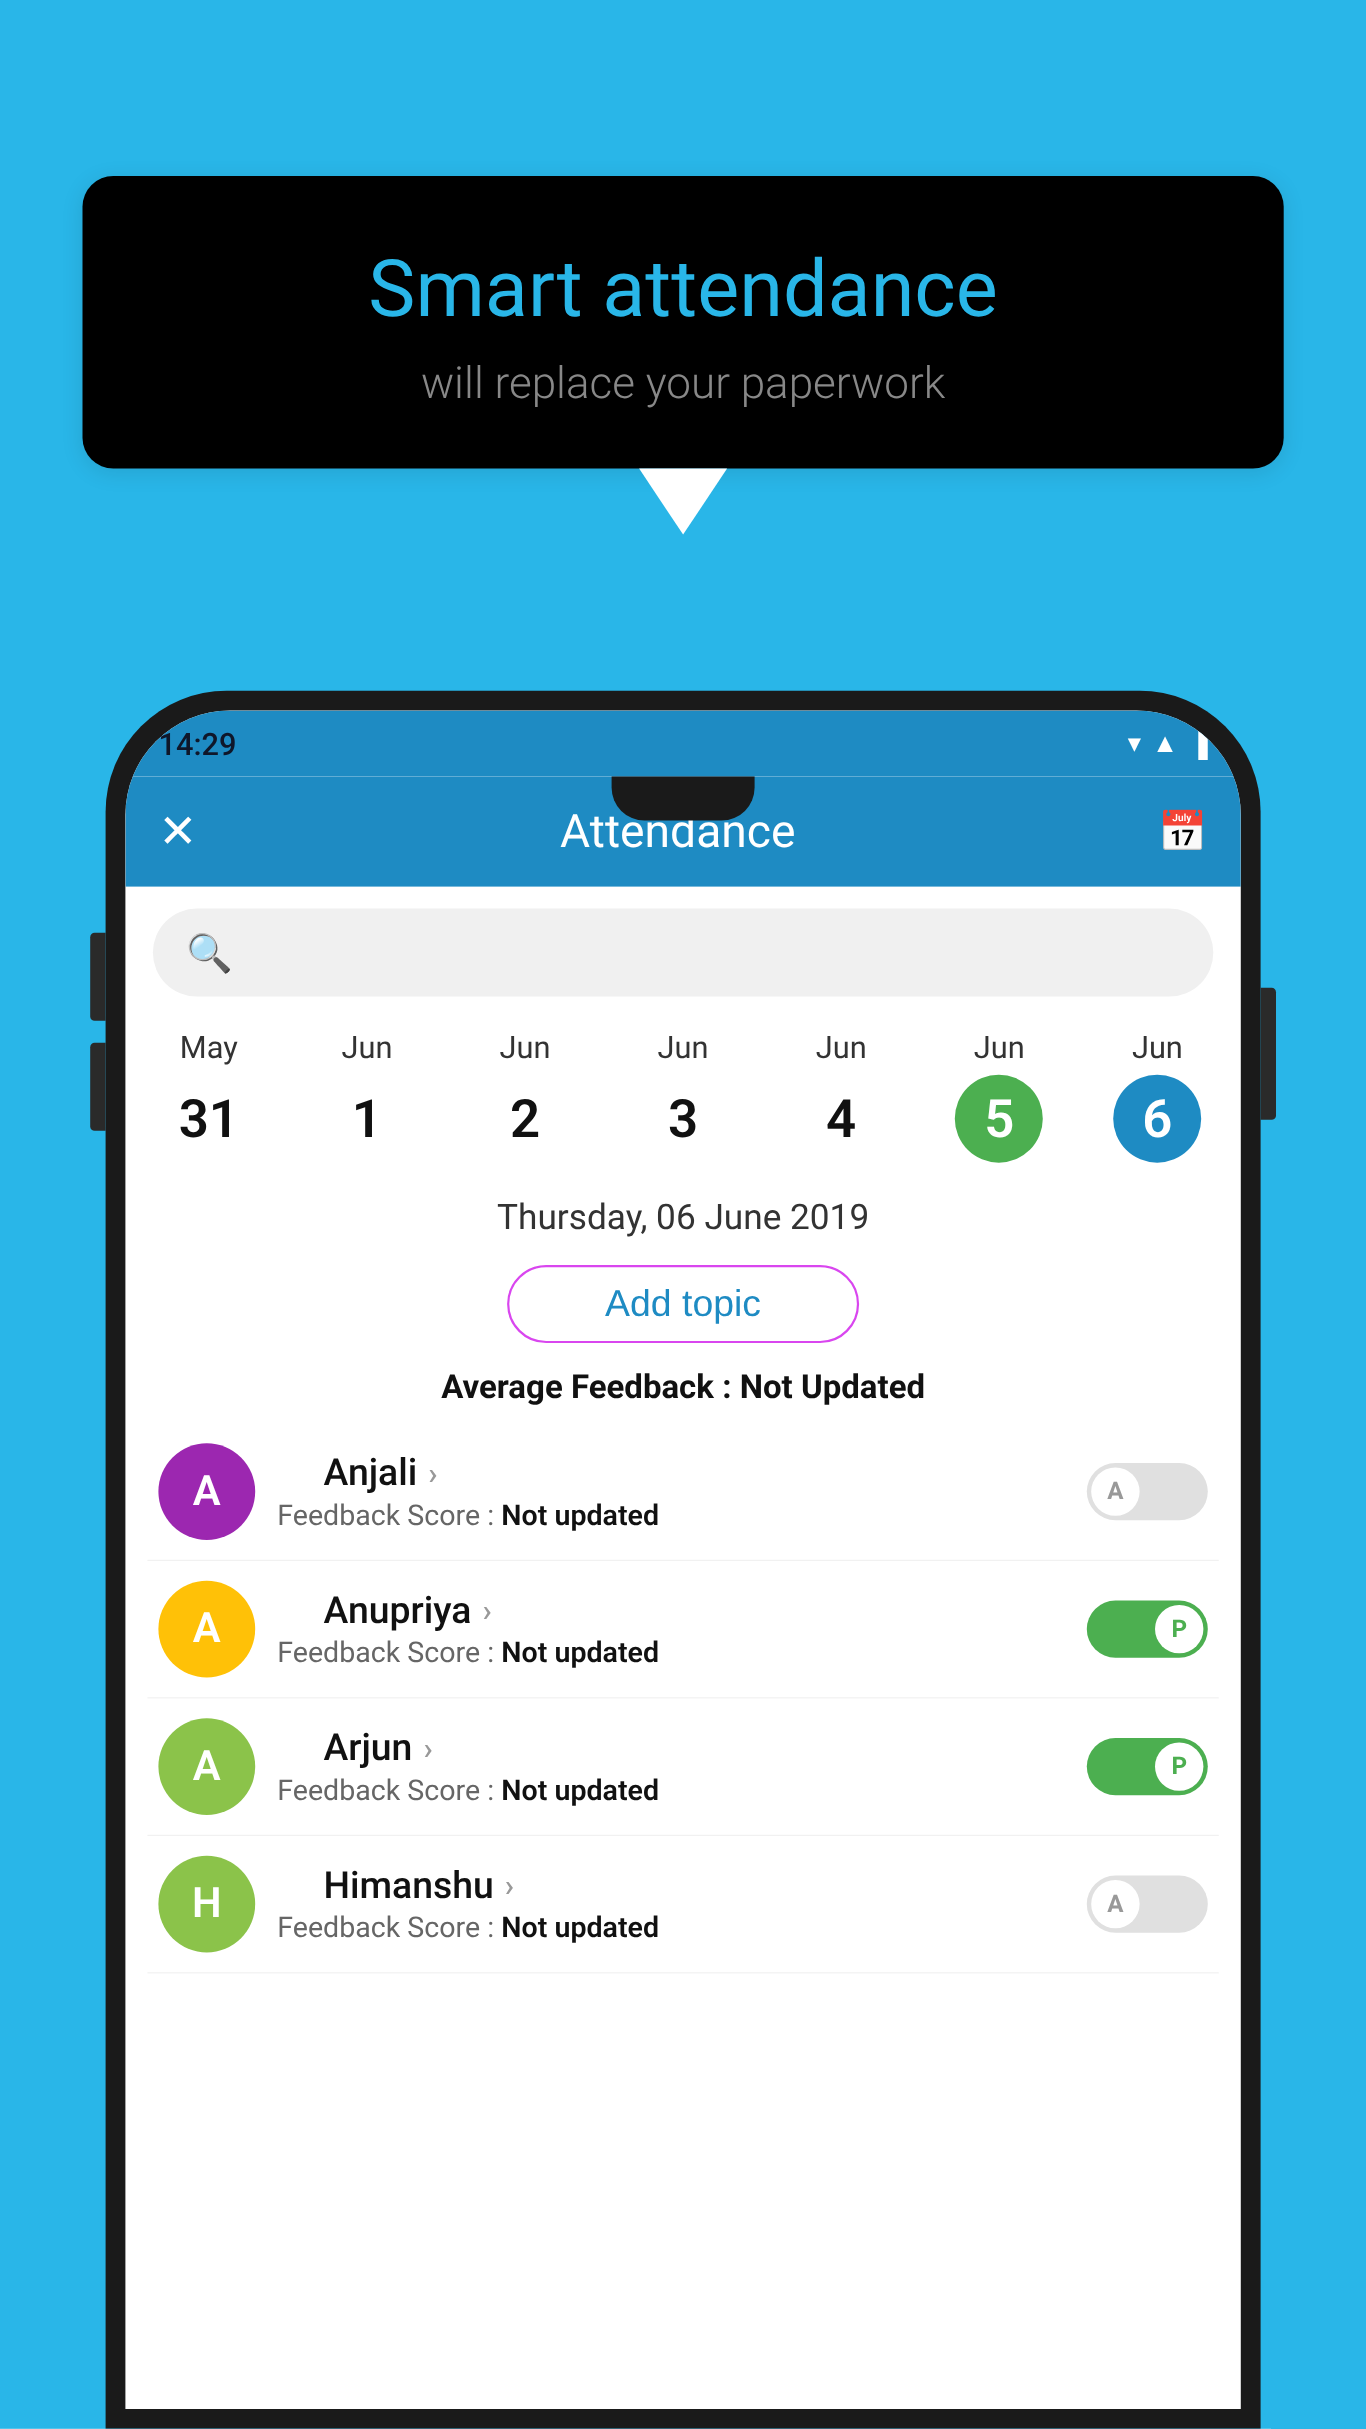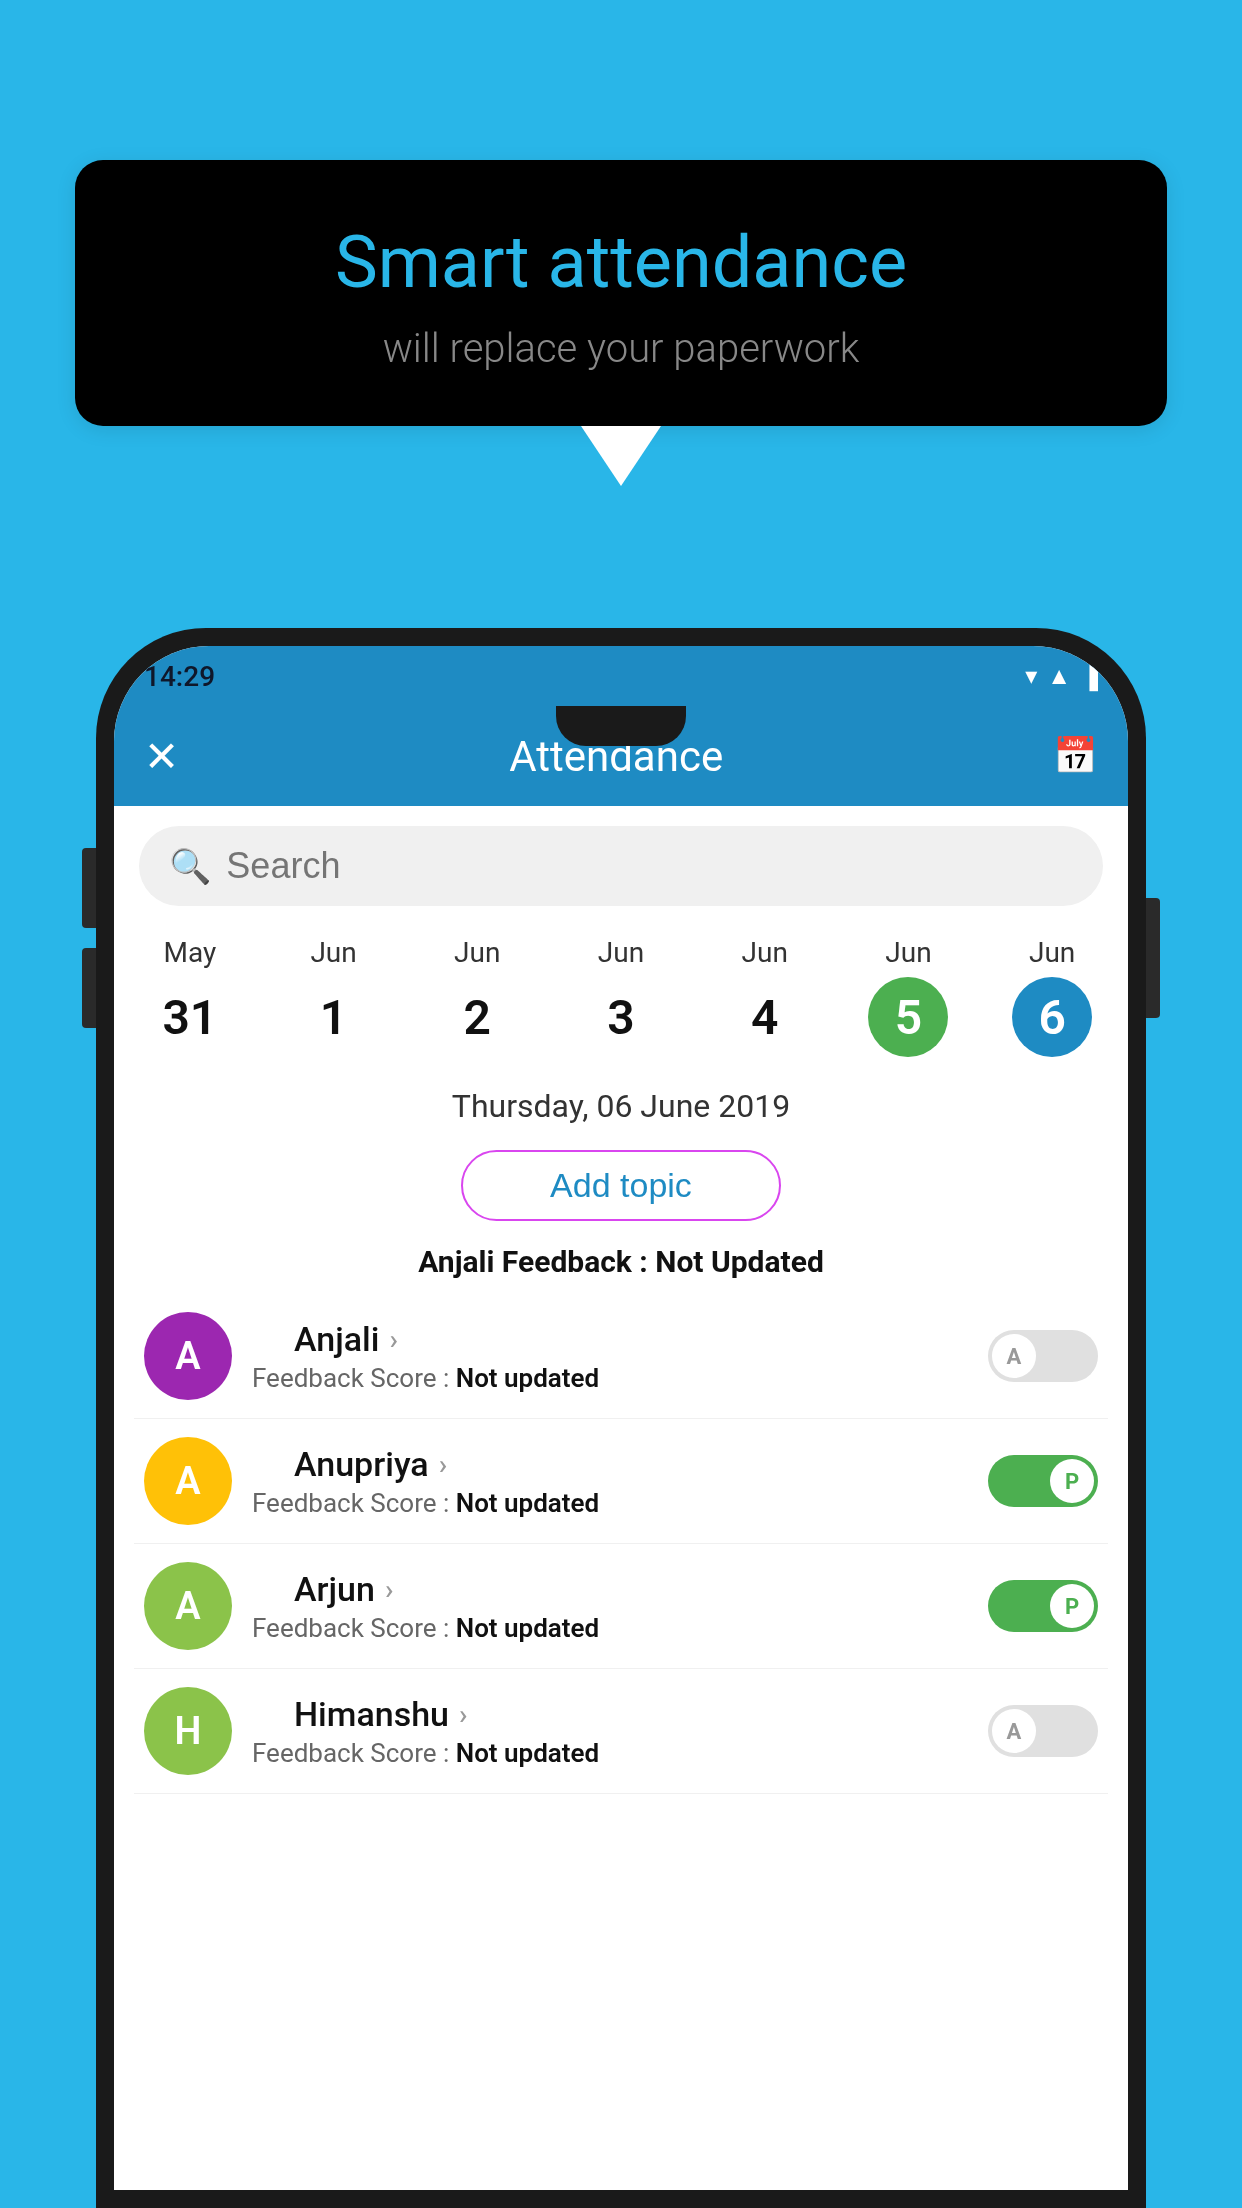--- a/index.html
+++ b/index.html
@@ -375,21 +375,20 @@
     <div class="notch"></div>
 
     <div class="app-bar">
       <span class="app-bar-close">✕</span>
       <span class="app-bar-title">Attendance</span>
       <span class="app-bar-calendar">📅</span>
     </div>
 
     <div class="search-bar">
       <div class="search-icon-wrap">🔍</div>
-      <input class="search-input" type="text" placeholder="Search" style="">
     </div>
 
     <div class="calendar-strip" id="cal-strip">
         <div class="cal-day">
       <div class="cal-month">May</div>
       <div class="cal-date">31</div>
     </div>
         <div class="cal-day">
       <div class="cal-month">Jun</div>
       <div class="cal-date">1</div>
@@ -414,21 +413,21 @@
       <div class="cal-month">Jun</div>
       <div class="cal-date selected">6</div>
     </div>
       </div>
 
     <div class="date-info">Thursday, 06 June 2019</div>
 
     <button class="add-topic-btn">Add topic</button>
 
     <div class="avg-feedback">
-      <span>Anjali Feedback : </span><span>Not Updated</span>
+      <span>Average Feedback : </span><span>Not Updated</span>
     </div>
 
     <div class="student-list" id="student-list">
         <div class="student-item">
       <div class="student-avatar" style="background-color: #9c27b0">A</div>
       <div class="student-info">
         <div class="student-name">
           Anjali <span class="chevron">›</span>
         </div>
         <div class="student-feedback">

